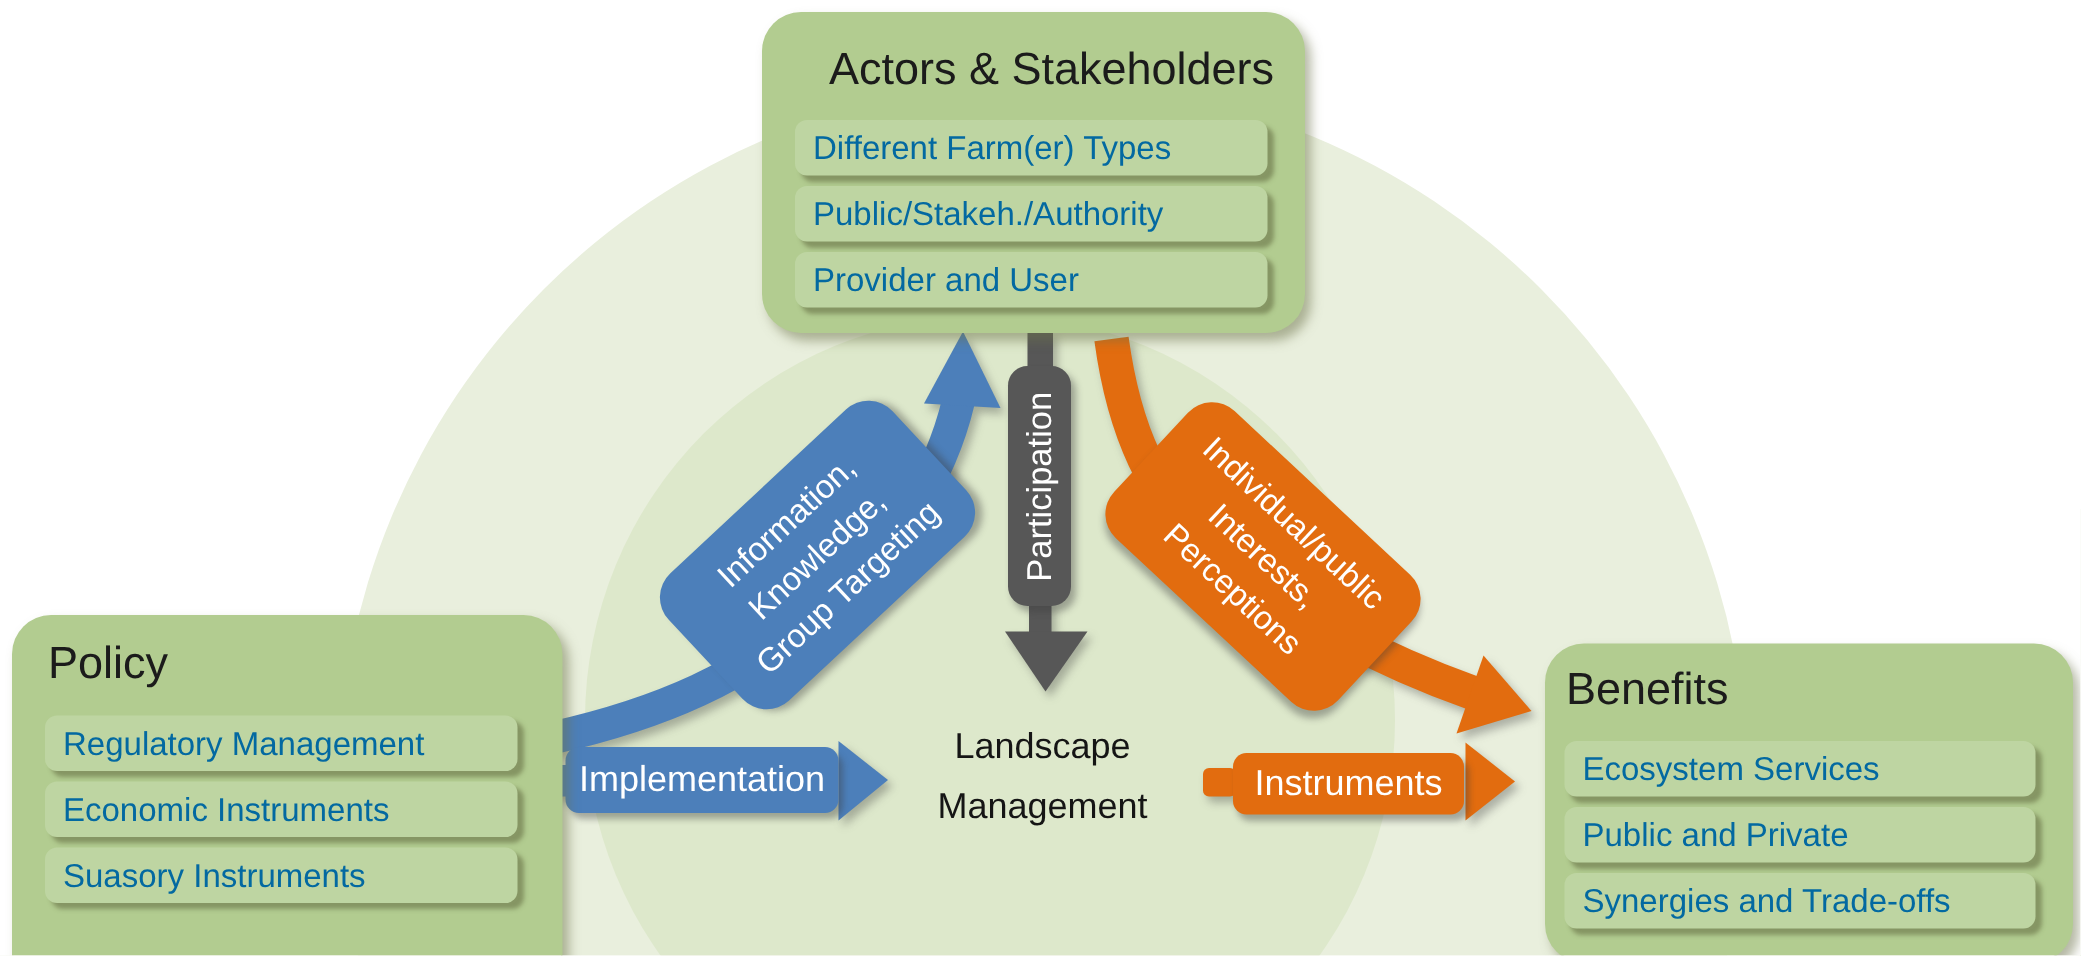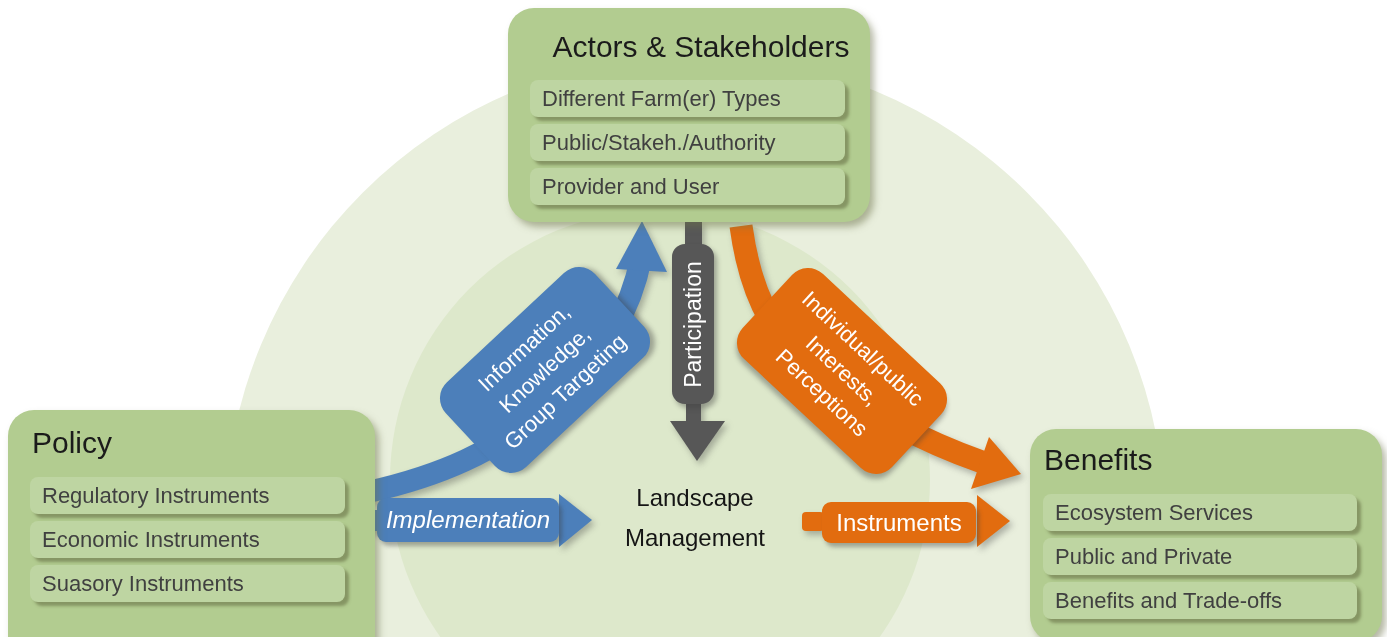--- a/index.html
+++ b/index.html
@@ -16,21 +16,21 @@
   #arrow-layer{position:absolute;left:0;top:0;z-index:10;
     filter:drop-shadow(3px 4px 3px rgba(60,60,60,0.35));}
 
   
   .gbox{position:absolute;background:#b2cc90;border-radius:26px;z-index:20;
     box-shadow:4px 5px 7px rgba(110,115,75,0.5);}
   .gbox .gtitle{font-size:30px;color:#1b1b1b;white-space:nowrap;}
   .sub{
     background:#bed5a2;border-radius:8px;height:37px;line-height:37px;
     font-size:22px;padding-left:12px;margin-bottom:7px;white-space:nowrap;
-    box-shadow:4px 4px 3px rgba(90,95,55,0.5);color:#404040;
+    box-shadow:4px 4px 3px rgba(90,95,55,0.5);color:#0369a1;
   }
   #box-actors{left:508px;top:8px;width:362px;height:214px;}
   #box-actors .gtitle{text-align:center;margin-top:22px;margin-left:24px;}
   #box-actors .subwrap{position:absolute;left:22px;top:72px;width:315px;}
   #box-policy{left:8px;top:410px;width:367px;height:270px;}
   #box-policy .gtitle{margin:16px 0 0 24px;}
   #box-policy .subwrap{position:absolute;left:22px;top:67px;width:315px;}
   #box-benefits{left:1030px;top:415px;width:352px;height:213px;margin-top:14px;}
   #box-benefits .gtitle{margin:14px 0 0 14px;}
   #box-benefits .subwrap{position:absolute;left:13px;top:65px;width:314px;}
@@ -55,21 +55,21 @@
     transform:rotate(-90deg);color:#ffffff;font-size:23px;white-space:nowrap;
   }
 
   
   .hlabel{
     position:absolute;z-index:20;color:#ffffff;text-align:center;white-space:nowrap;
     box-shadow:3px 4px 4px rgba(60,60,60,0.4);
   }
   #label-implementation{
     left:377px;top:498px;width:182px;height:44px;line-height:44px;border-radius:9px;
-    background:#4c7fba;font-size:24px;font-style:italic;
+    background:#4c7fba;font-size:24px;
   }
   #label-valorisation{
     left:822px;top:502px;width:154px;height:41px;line-height:41px;border-radius:9px;
     background:#e26c0f;font-size:24px;
   }
 
   
   #center-label{
     position:absolute;left:545px;top:478px;width:300px;z-index:12;
     text-align:center;font-size:24px;line-height:40px;color:#151515;white-space:pre-line;
@@ -124,28 +124,28 @@
     <div class="subwrap">
       <div class="sub">Different Farm(er) Types</div>
       <div class="sub">Public/Stakeh./Authority</div>
       <div class="sub">Provider and User</div>
     </div>
   </div>
 
   <div class="gbox" id="box-policy">
     <div class="gtitle">Policy</div>
     <div class="subwrap">
-      <div class="sub">Regulatory Instruments</div>
+      <div class="sub">Regulatory Management</div>
       <div class="sub">Economic Instruments</div>
       <div class="sub">Suasory Instruments</div>
     </div>
   </div>
 
   <div class="gbox" id="box-benefits">
     <div class="gtitle">Benefits</div>
     <div class="subwrap">
       <div class="sub">Ecosystem Services</div>
       <div class="sub">Public and Private</div>
-      <div class="sub">Benefits and Trade-offs</div>
+      <div class="sub">Synergies and Trade-offs</div>
     </div>
   </div>
 
 </div>
 
 </body></html>

